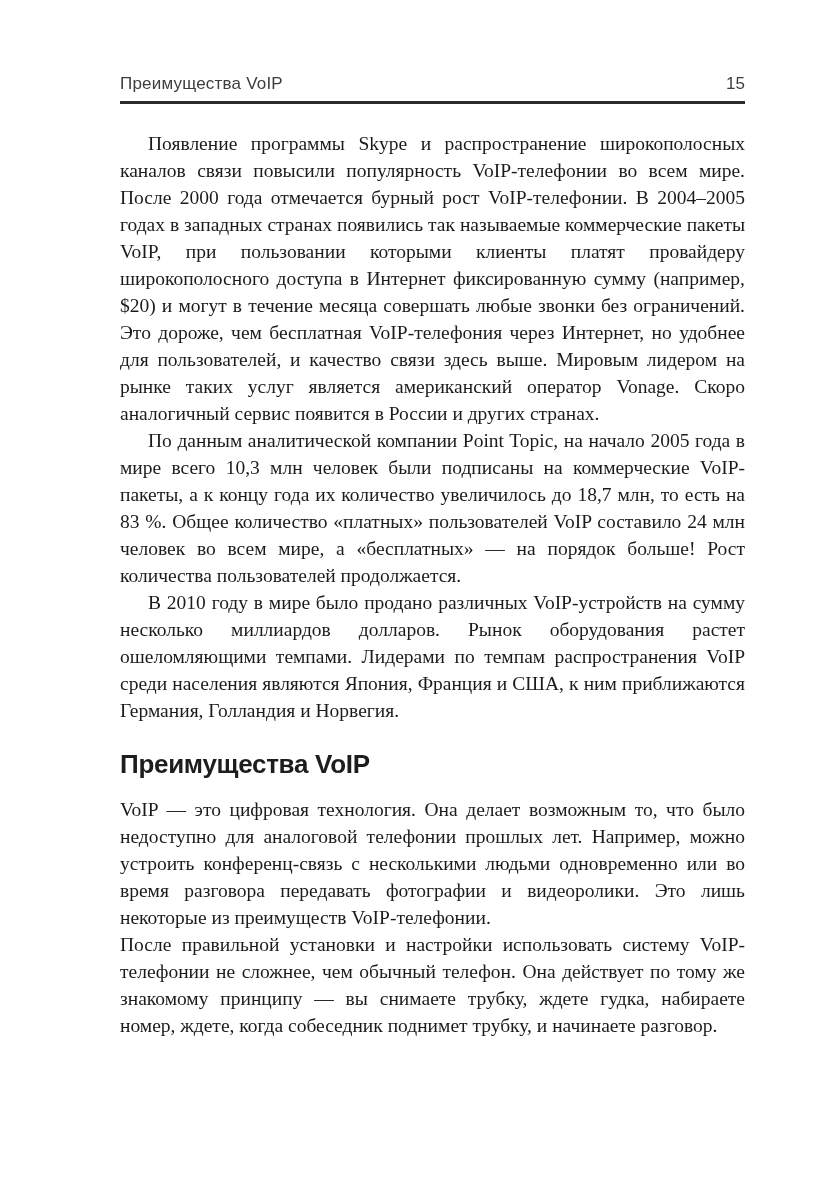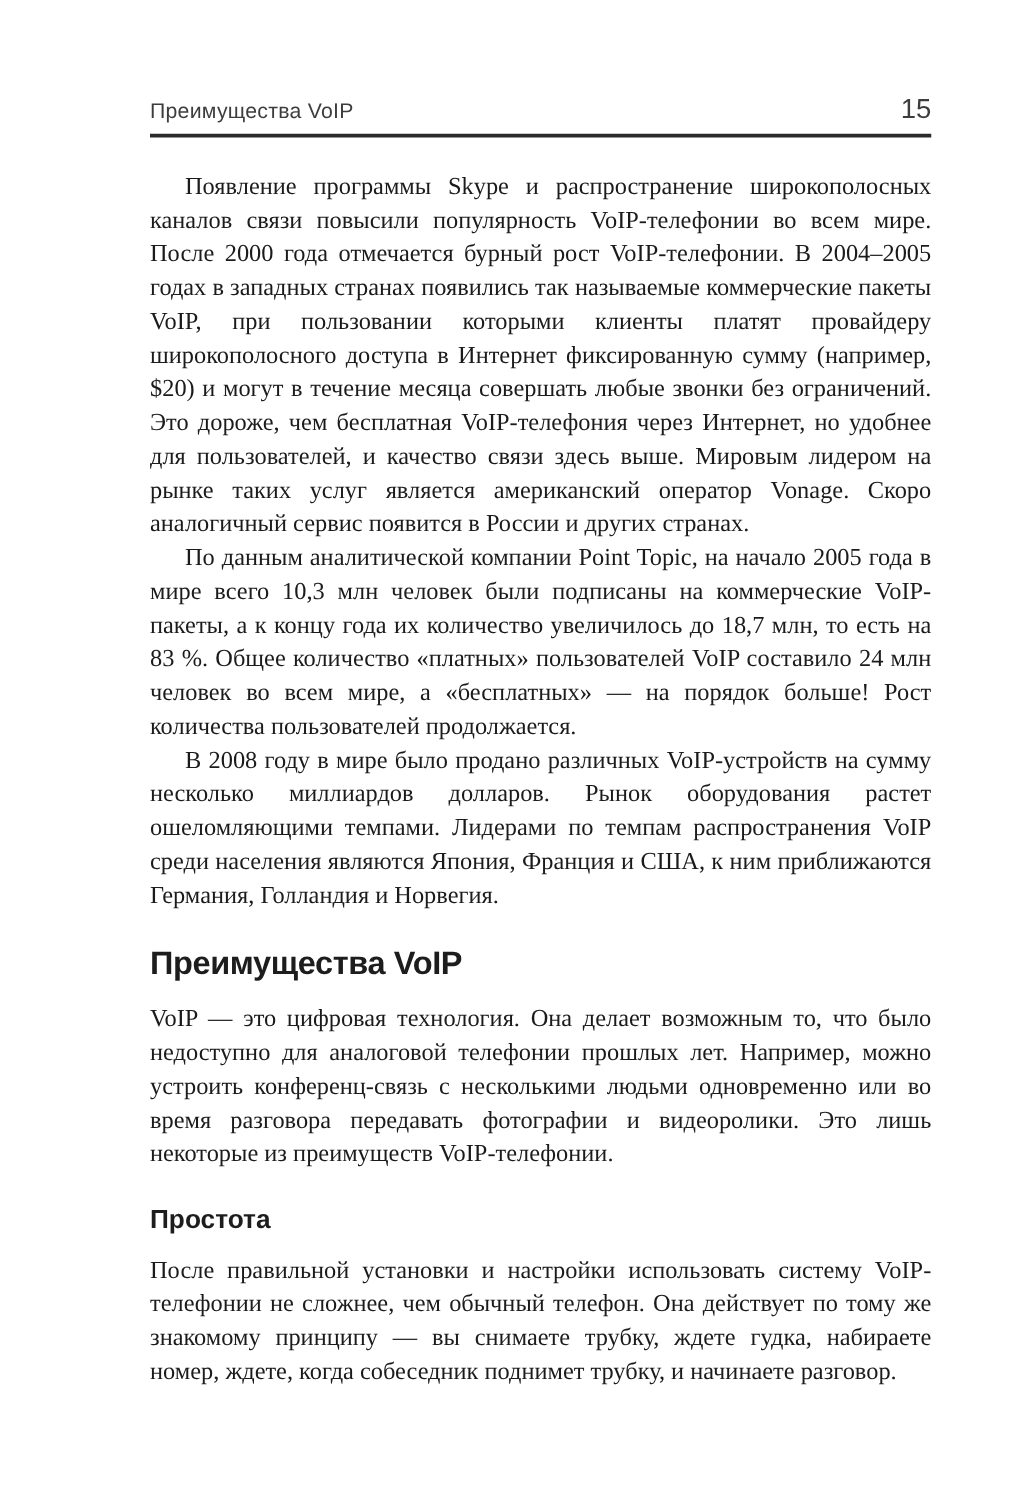--- a/index.html
+++ b/index.html
@@ -22,21 +22,21 @@
     justify-content: space-between;
     align-items: baseline;
     font-family: "Liberation Sans", "DejaVu Sans", sans-serif;
     color: #3d3d3d;
   }
   .running-title {
     font-size: 17px;
     letter-spacing: 0.2px;
   }
   .page-number {
-    font-size: 22px;
+    font-size: 17px;
   }
   .header-rule {
     border: none;
     border-top: 3px solid #2b2b2b;
     margin: 7px 0 0 0;
   }
   
   .body-text {
     margin-top: 26px;
     font-family: "Liberation Serif", "DejaVu Serif", serif;
@@ -82,25 +82,24 @@
   </div>
   <hr class="header-rule">
 
   <div class="body-text">
 
 
     <p class="indent">Появление программы Skype и распространение широкополосных каналов связи повысили популярность VoIP-телефонии во всем мире. После 2000 года отмечается бурный рост VoIP-телефонии. В 2004–2005 годах в западных странах появились так называемые коммерческие пакеты VoIP, при пользовании которыми клиенты платят провайдеру широкополосного доступа в Интернет фиксированную сумму (например, $20) и могут в течение месяца совершать любые звонки без ограничений. Это дороже, чем бесплатная VoIP-телефония через Интернет, но удобнее для пользователей, и качество связи здесь выше. Мировым лидером на рынке таких услуг является американский оператор Vonage. Скоро аналогичный сервис появится в России и других странах.</p>
 
     <p class="indent">По данным аналитической компании Point Topic, на начало 2005 года в мире всего 10,3 млн человек были подписаны на коммерческие VoIP-пакеты, а к концу года их количество увеличилось до 18,7 млн, то есть на 83 %. Общее количество «платных» пользователей VoIP составило 24 млн человек во всем мире, а «бесплатных» — на порядок больше! Рост количества пользователей продолжается.</p>
 
-    <p class="indent">В 2008 году в мире было продано различных VoIP-устройств на сумму несколько миллиардов долларов. Рынок оборудования растет ошеломляющими темпами. Лидерами по темпам распространения VoIP среди населения являются Япония, Франция и США, к ним приближаются Германия, Голландия и Норвегия.</p>
+    <p class="indent">В 2010 году в мире было продано различных VoIP-устройств на сумму несколько миллиардов долларов. Рынок оборудования растет ошеломляющими темпами. Лидерами по темпам распространения VoIP среди населения являются Япония, Франция и США, к ним приближаются Германия, Голландия и Норвегия.</p>
 
     <h1 class="section-heading">Преимущества VoIP</h1>
 
     <p>VoIP — это цифровая технология. Она делает возможным то, что было недоступно для аналоговой телефонии прошлых лет. Например, можно устроить конференц-связь с несколькими людьми одновременно или во время разговора передавать фотографии и видеоролики. Это лишь некоторые из преимуществ VoIP-телефонии.</p>
 
-    <h2 class="subsection-heading">Простота</h2>
 
     <p>После правильной установки и настройки использовать систему VoIP-телефонии не сложнее, чем обычный телефон. Она действует по тому же знакомому принципу — вы снимаете трубку, ждете гудка, набираете номер, ждете, когда собеседник поднимет трубку, и начинаете разговор.</p>
 
   </div>
 
 </div>
 
 </body></html>

